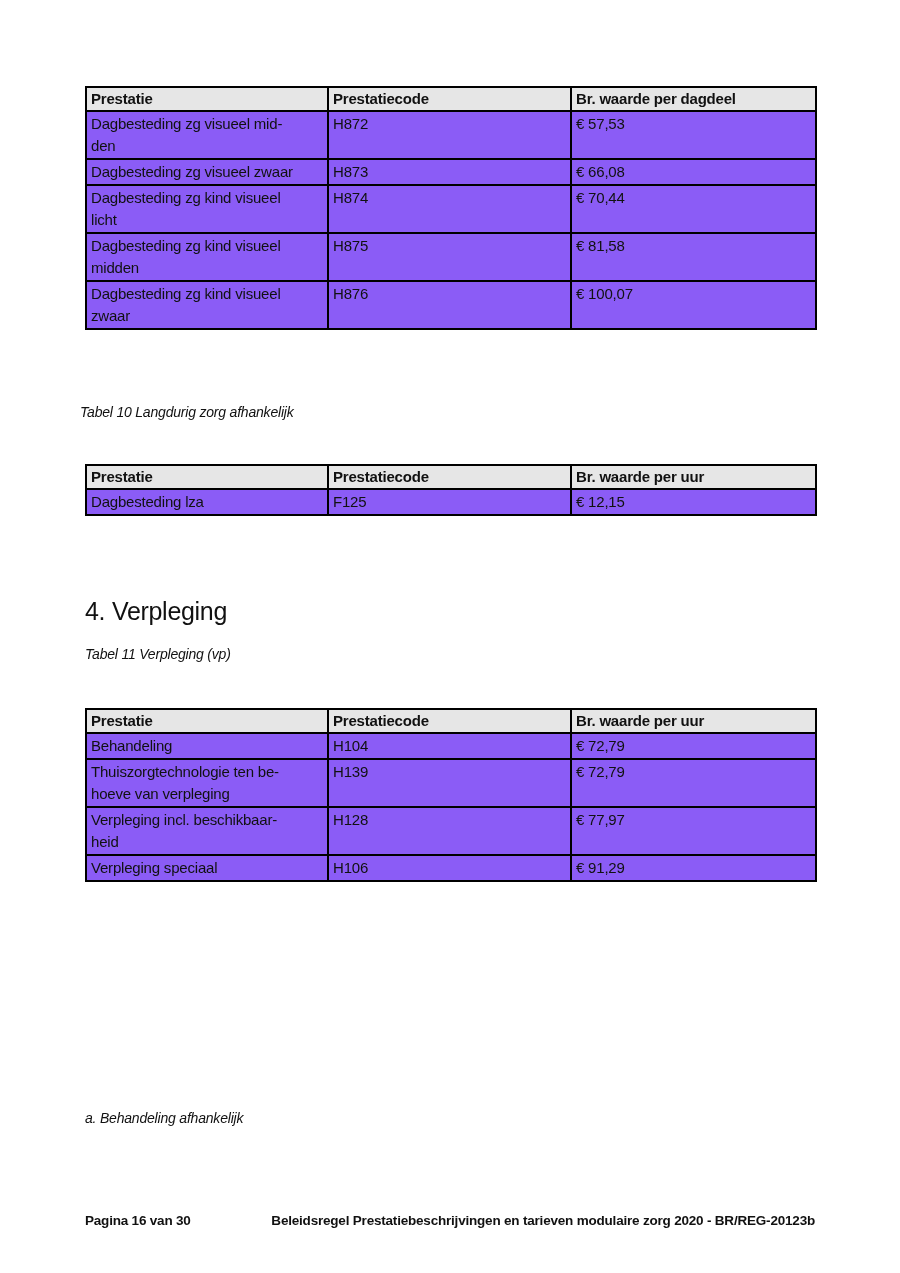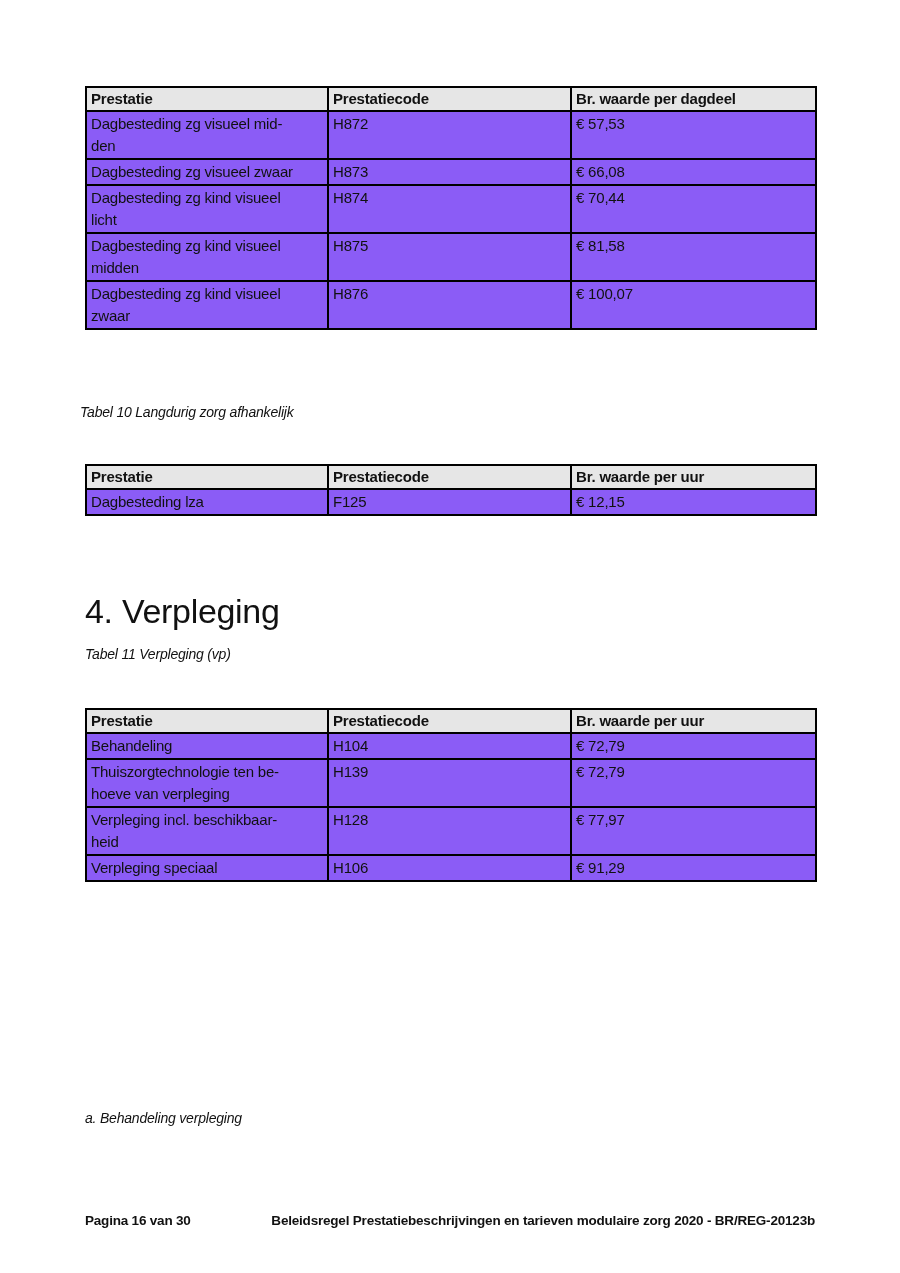--- a/index.html
+++ b/index.html
@@ -45,21 +45,21 @@
     line-height: 22px;
     background: #8b5cf6;
     font-weight: normal;
   }
   col.c1 { width: 242px; }
   col.c2 { width: 243px; }
   col.c3 { width: 245px; }
 
   
   .section-heading {
-    font-size: 34px;
+    font-size: 25px;
     font-weight: normal;
     line-height: 31px;
     letter-spacing: -0.3px;
     white-space: pre-line;
     margin: 0;
   }
   .table-caption {
     font-size: 14px;
     font-style: italic;
     letter-spacing: -0.2px;
@@ -192,20 +192,20 @@
       </tr>
       <tr>
         <td>Verpleging speciaal</td>
         <td>H106</td>
         <td>€ 91,29</td>
       </tr>
     </tbody>
   </table>
 
 
-  <div class="table-caption abs" style="left:85px; top:1110px;">a. Behandeling verpleging</div>
+  <div class="table-caption abs" style="left:85px; top:1110px;">a. Behandeling afhankelijk</div>
 
   <div class="footer abs">
     <span>Pagina 16 van 30</span>
     <span>Beleidsregel Prestatiebeschrijvingen en tarieven modulaire zorg 2020 - BR/REG-20123b</span>
   </div>
 
 </div>
 
 </body></html>

